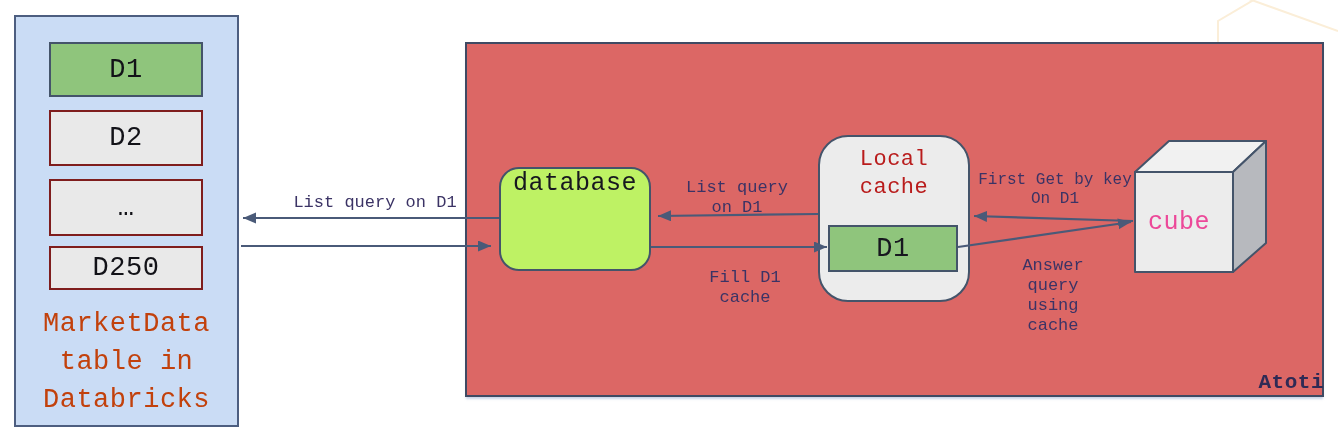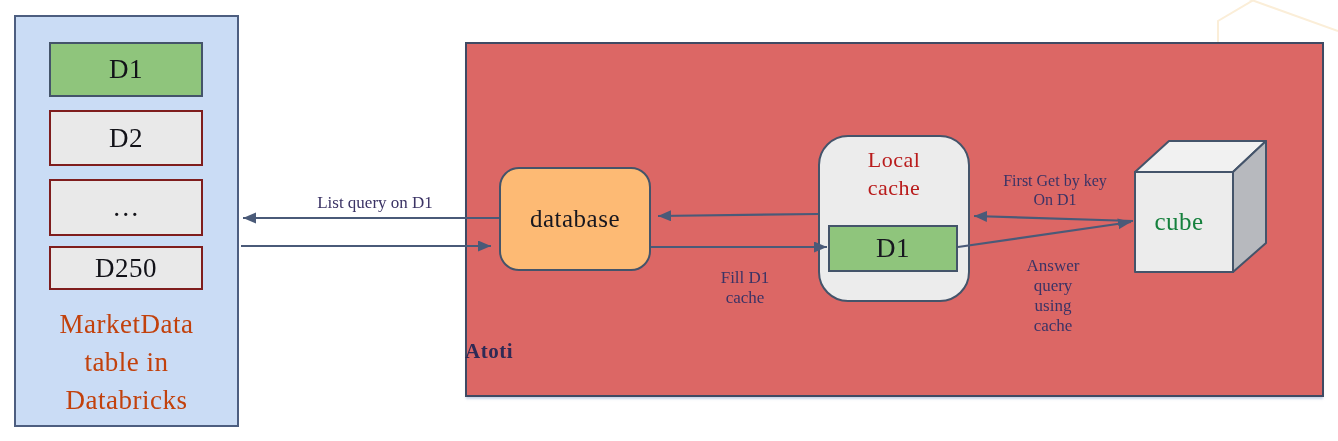--- a/index.html
+++ b/index.html
@@ -1,43 +1,43 @@
 <!DOCTYPE html>
 <html><head>
 <meta charset="utf-8">
 <style>
   html,body{margin:0;padding:0;background:#ffffff;}
   #canvas{
     position:relative;width:1338px;height:441px;background:#ffffff;overflow:hidden;
-    font-family:Liberation Serif, serif;color:#17171f;
+    font-family:Liberation Mono, monospace;color:#17171f;
   }
   .abs{position:absolute;box-sizing:border-box;}
 
   
   .blue-panel{left:14px;top:15px;width:225px;height:412px;background:#cadcf5;border:2px solid #4d5e80;z-index:1;}
   .row-box{left:49px;width:154px;display:flex;align-items:center;justify-content:center;
     font-size:27px;letter-spacing:.5px;color:#121218;z-index:2;background:#e9e9e9;border:2px solid #7f1d1d;}
   .row-green{background:#8fc57c;border:2px solid #44546a;}
   .panel-caption{left:16px;top:305px;width:221px;text-align:center;font-size:27px;line-height:38px;
     letter-spacing:.5px;white-space:pre-line;color:#c2410c;z-index:2;}
 
   
   .red-box{left:465px;top:42px;width:859px;height:355px;background:#dc6765;border:2px solid #3f4a63;
     box-shadow:0 3px 2px -1px rgba(150,170,210,.5);z-index:1;}
-  .atoti-label{left:465px;top:339px;width:859px;text-align:left;font-weight:bold;font-size:21px;
+  .atoti-label{left:465px;top:371px;width:859px;text-align:right;font-weight:bold;font-size:21px;
     letter-spacing:.5px;color:#2f2a55;z-index:6;}
 
-  .node{background:#fdba74;border:2px solid #44546a;display:flex;align-items:center;justify-content:center;z-index:2;}
+  .node{background:#bef264;border:2px solid #44546a;display:flex;align-items:flex-start;justify-content:center;z-index:2;}
   .database-box{left:499px;top:167px;width:152px;height:104px;border-radius:20px;font-size:25px;letter-spacing:.5px;}
   .cache-box{left:818px;top:135px;width:152px;height:167px;border-radius:30px;z-index:2;background:#ececec;border:2px solid #44546a;}
   .cache-label{left:818px;top:146px;width:152px;text-align:center;font-size:22px;line-height:28px;
     letter-spacing:.5px;white-space:pre-line;color:#b91c1c;z-index:3;}
   .cache-d1{left:828px;top:225px;width:130px;height:47px;background:#8fc57c;border:2px solid #44546a;
     display:flex;align-items:center;justify-content:center;font-size:27px;letter-spacing:.5px;z-index:3;}
-  .cube-label{left:1137px;top:208px;width:84px;text-align:center;font-size:25px;letter-spacing:.5px;z-index:6;color:#15803d;}
+  .cube-label{left:1137px;top:208px;width:84px;text-align:center;font-size:25px;letter-spacing:.5px;z-index:6;color:#ec4899;}
 
   
   .flow-label{color:#3b3365;font-size:17px;line-height:20px;text-align:center;white-space:pre-line;z-index:6;}
   .lbl-list-outer{left:270px;top:193px;width:210px;}
   .lbl-download{left:263px;top:259px;width:210px;}
   .lbl-list-inner{left:657px;top:178px;width:160px;}
   .lbl-fill{left:665px;top:268px;width:160px;}
   .lbl-first-get{left:970px;top:171px;width:170px;font-size:16px;line-height:19px;}
   .lbl-answer{left:978px;top:256px;width:150px;}
 
@@ -78,20 +78,22 @@
   <div class="abs cache-box"></div>
   <div class="abs cache-label">Local
 cache</div>
   <div class="abs cache-d1">
     <span>D1</span>
   </div>
 
   <div class="abs cube-label">cube</div>
 
   <div class="abs flow-label lbl-list-outer">List query on D1</div>
+  <div class="abs flow-label lbl-list-inner">List query
+on D1</div>
   <div class="abs flow-label lbl-fill">Fill D1
 cache</div>
   <div class="abs flow-label lbl-first-get">First Get by key
 On D1</div>
   <div class="abs flow-label lbl-answer">Answer
 query
 using
 cache</div>
 
   <svg class="overlay" width="1338" height="441" viewBox="0 0 1338 441">

